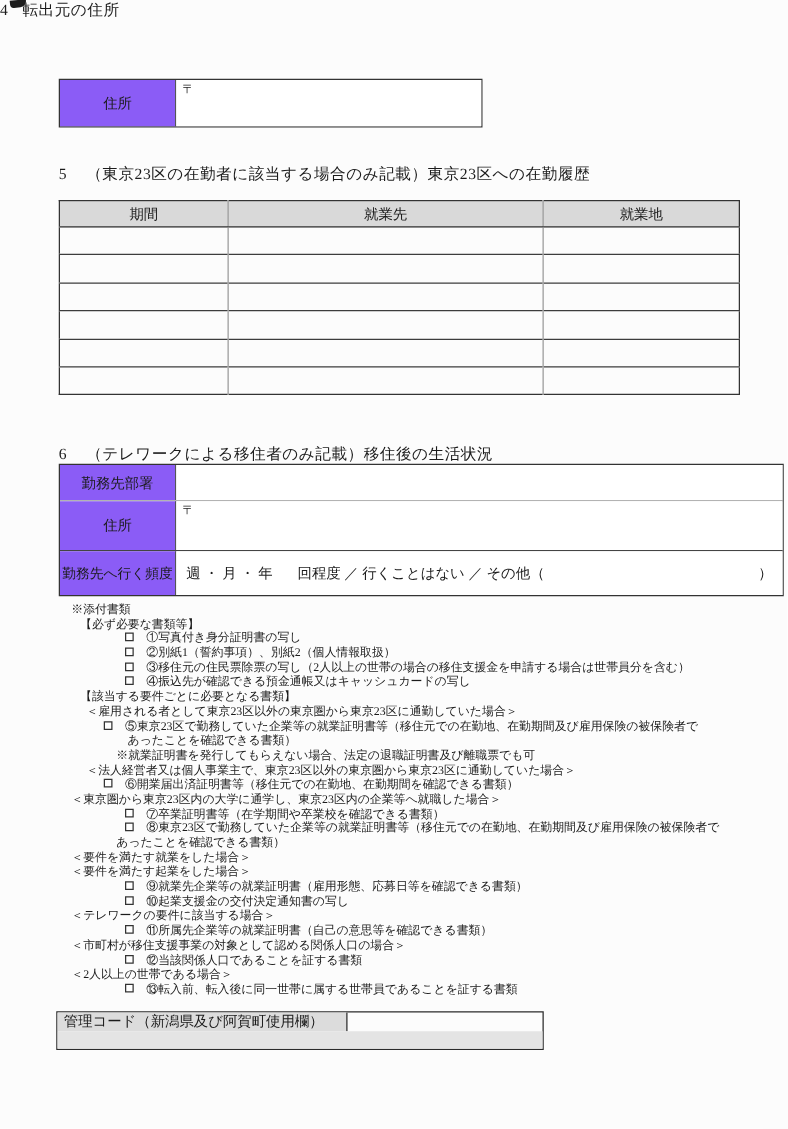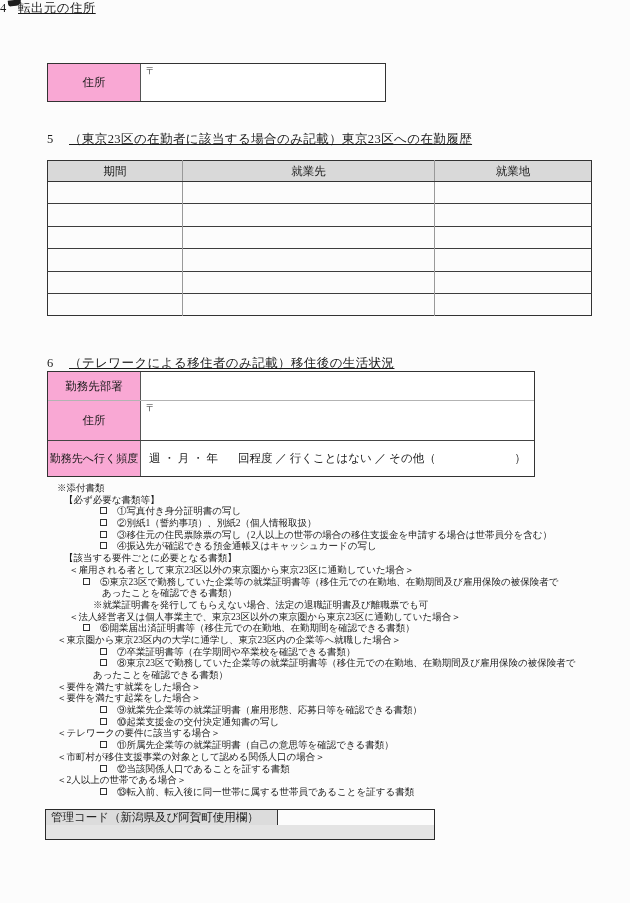--- a/index.html
+++ b/index.html
@@ -5,26 +5,26 @@
   * { box-sizing: border-box; }
   html,body { margin:0; padding:0; background:#ffffff; }
   .page {
     position:relative; width:630px; height:903px; background:#fcfcfc;
     font-family:"Liberation Serif","DejaVu Serif",serif; color:#1b1b1b;
     overflow:hidden;
   }
   .artifact { position:absolute; left:8px; top:0; width:13px; height:6px;
     background:#1d1d1d; border-radius:0 0 5px 3px; transform:rotate(-6deg); }
 
-  .sec-title { position:absolute; font-size:12.5px; white-space:nowrap; letter-spacing:0.4px;text-decoration:underline; }
+  .sec-title { position:absolute; font-size:12.5px; white-space:nowrap; letter-spacing:0.4px; }
   .sec-num { display:inline-block; width:22px; }
 
   
   .ftable { position:absolute; display:flex; border:1.5px solid #333; background:#ffffff; }
-  .lcell { background:#f9a8d4; border-right:1px solid #555; display:flex;
+  .lcell { background:#8b5cf6; border-right:1px solid #555; display:flex;
     align-items:center; justify-content:center; font-size:11.5px; flex:0 0 auto; }
   .vcell { flex:1 1 auto; position:relative; background:#ffffff; }
   .postal { position:absolute; left:5px; top:1px; font-size:9.5px; }
 
   #s4-table { left:47px; top:63px; width:339px; height:39px; }
   #s4-table .lcell { width:93px; }
 
   
   #s5-table { position:absolute; left:47px; top:160px; width:544px;
     border-collapse:collapse; table-layout:fixed; }
@@ -32,21 +32,21 @@
     height:21px; border-bottom:1.4px solid #333; }
   #s5-table td { height:22.4px; }
   #s5-table th, #s5-table td { border-left:1px solid #999; border-right:1px solid #999;
     padding:0; }
   #s5-table tr + tr td { border-top:1.3px solid #3d3d3d; }
   #s5-table { border:1.5px solid #333; }
   #s5-table th:first-child, #s5-table td:first-child { border-left:none; }
   #s5-table th:last-child, #s5-table td:last-child { border-right:none; }
 
   
-  #s6-table { position:absolute; left:47px; top:371px; width:488px;
+  #s6-table { position:absolute; left:47px; top:371px; width:580px;
     border:1.5px solid #333; background:#fff; display:flex; flex-direction:column; }
   .s6-row { display:flex; }
   .s6-row .lcell { width:93px; }
   .s6-row1 { height:28px; }
   .s6-row2 { height:40px; border-top:1px solid #b3b3b3; }
   .s6-row3 { height:36px; border-top:1.2px solid #444; }
   .s6-row3 .lcell { font-size:11px; }
   .freq-val { display:flex; align-items:center; font-size:11.5px; padding:0 8px; }
   .freq-rest { margin-left:20px; }
   .freq-close { margin-left:auto; }

